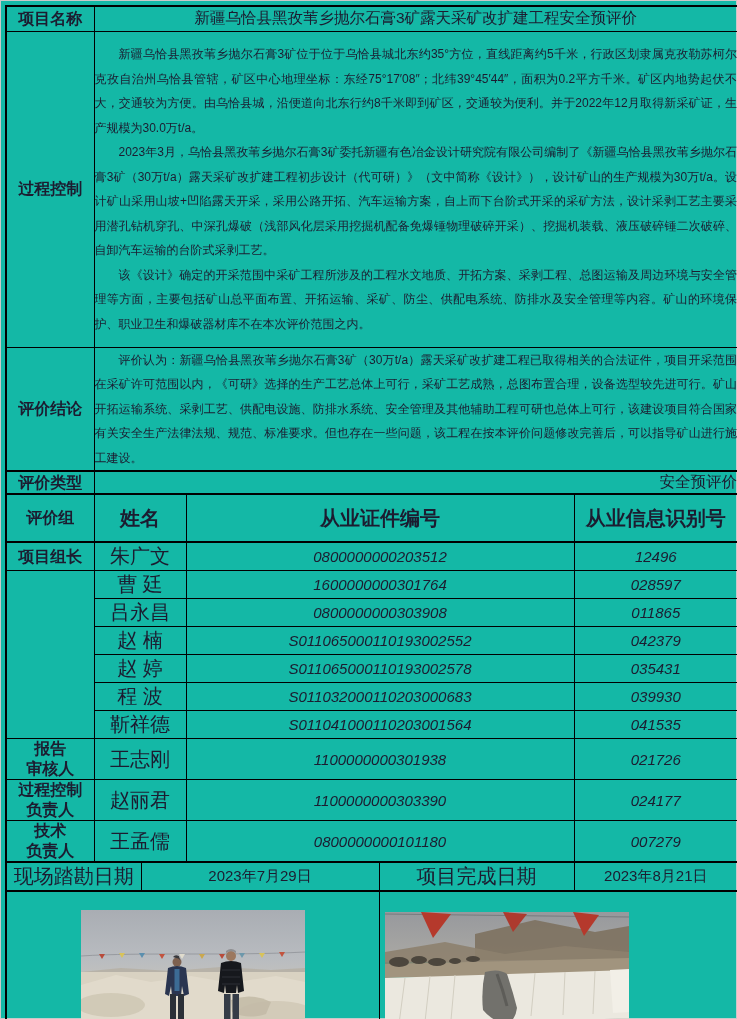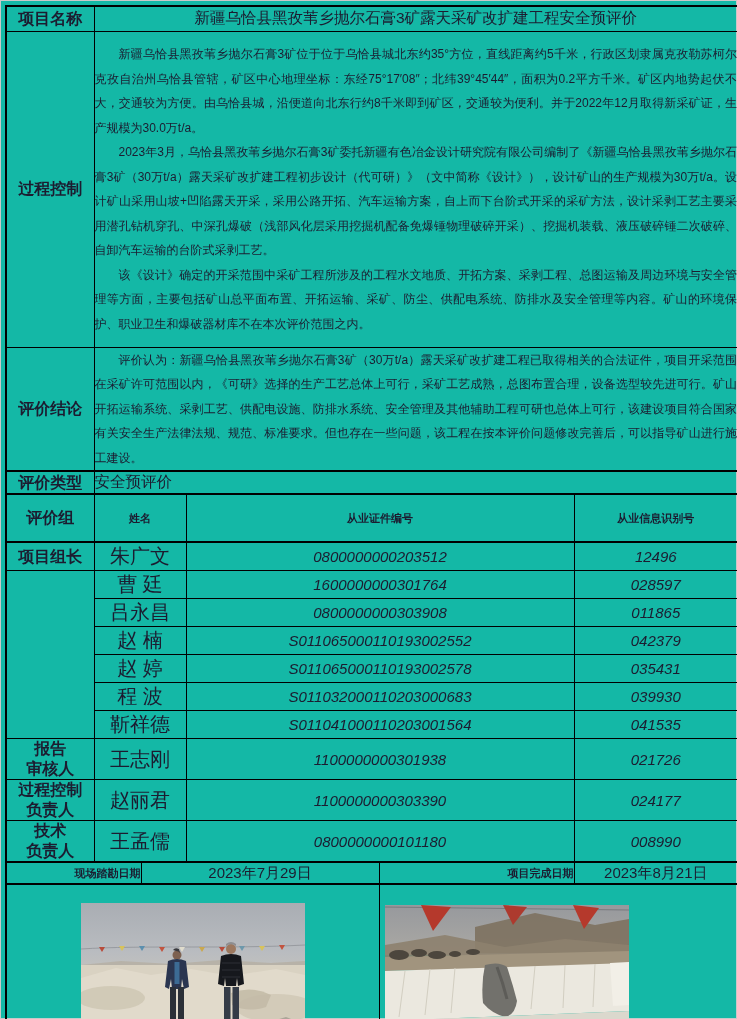--- a/index.html
+++ b/index.html
@@ -15,25 +15,25 @@
   table.doc td{
     border:1px solid #000;color:#1c1c30;overflow:hidden;
     vertical-align:middle;padding:0;
   }
   tr.thick-top td{border-top-width:2px;}
   .lbl{font-weight:bold;text-align:center;font-size:16px;line-height:1.25;}
   .pre{white-space:pre-line;}
   .val{font-size:15.5px;padding:2px 6px;text-align:center;}
   .txt{font-size:12px;line-height:24.5px;padding:1px 8px 1px 7px;text-align:justify;}
   .txt p{margin:0;text-indent:2em;}
-  .center{text-align:left;}
-  .hd{font-weight:bold;font-size:11px;text-align:center;}
+  .center{text-align:right;}
+  .hd{font-weight:bold;font-size:20px;text-align:center;}
   .name{font-size:20px;text-align:center;}
   .num{font-size:15px;text-align:center;font-family:"Liberation Sans","DejaVu Sans",sans-serif;font-style:italic;}
-  .dlbl{font-weight:bold;font-size:11px;text-align:right;}
+  .dlbl{font-weight:normal;font-size:20px;text-align:center;}
   .dval{font-size:15px;text-align:center;}
   .photo-cell{vertical-align:top;}
   .photo-cell svg{display:block;}
   .ph-left{margin:14px auto 0 auto;}
   .ph-right{margin:13px 0 0 5px;}
 </style>
 </head>
 <body>
 
 <div class="page">
@@ -132,21 +132,21 @@
 负责人</td>
     <td class="name" colspan="2">赵丽君</td>
     <td class="num" colspan="2">1100000000303390</td>
     <td class="num">024177</td>
   </tr>
   <tr style="height:39px">
     <td class="lbl pre">技术
 负责人</td>
     <td class="name" colspan="2">王孟儒</td>
     <td class="num" colspan="2">0800000000101180</td>
-    <td class="num">008990</td>
+    <td class="num">007279</td>
   </tr>
 
   <tr style="height:22px" class="thick-top">
     <td class="dlbl" colspan="2">现场踏勘日期</td>
     <td class="dval" colspan="2">2023年7月29日</td>
     <td class="dlbl">项目完成日期</td>
     <td class="dval">2023年8月21日</td>
   </tr>
 
   <tr style="height:166px" class="thick-top">

